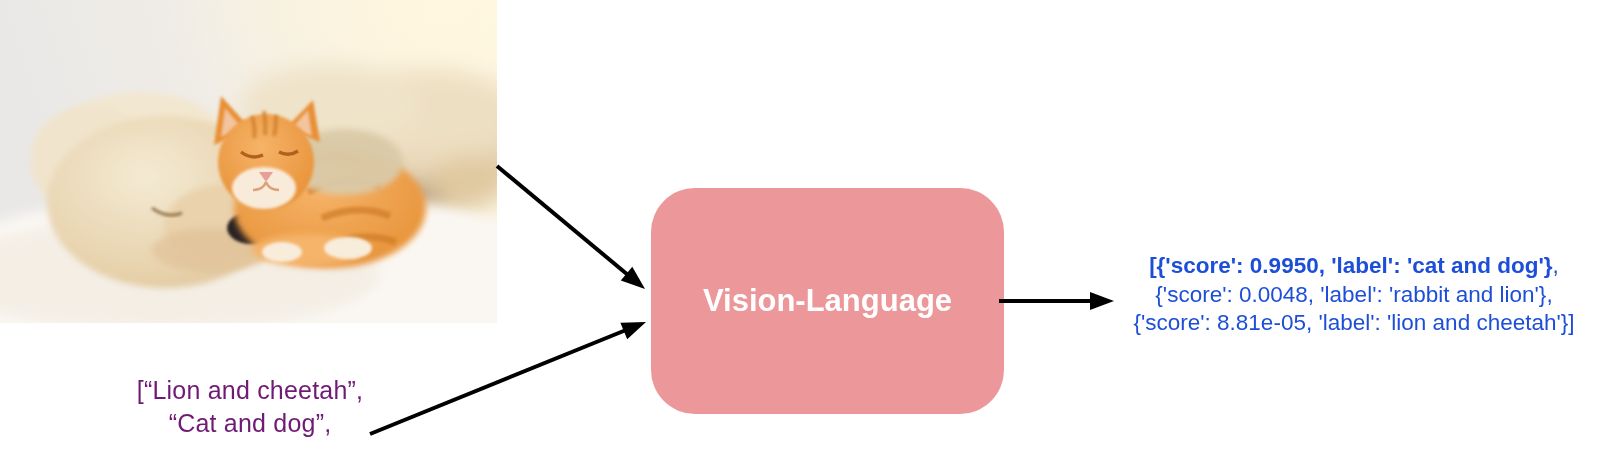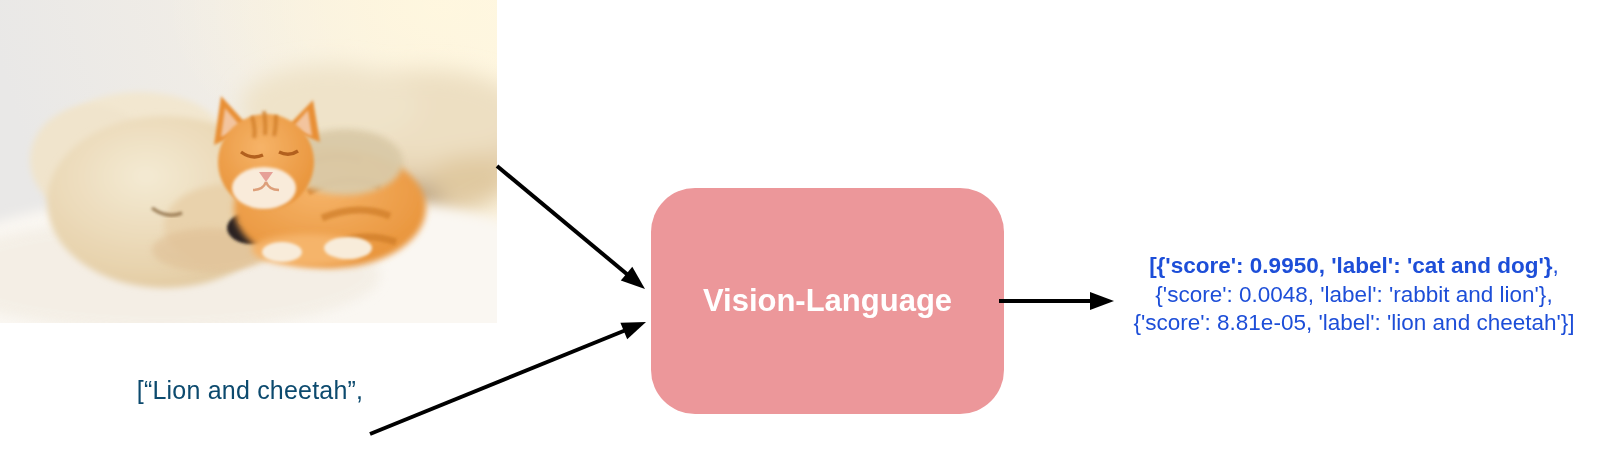--- a/index.html
+++ b/index.html
@@ -21,21 +21,21 @@
   .photo svg { display: block; width: 100%; height: 100%; }
 
   
   .prompt {
     position: absolute;
     left: 95px; top: 374px;
     width: 310px;
     text-align: center;
     font-size: 25px;
     line-height: 33px;
-    color: #0c4a6e;
+    color: #701a75;
     letter-spacing: 0.2px;
   }
 
   
   .model-box {
     position: absolute;
     left: 645px; top: 188px;
     width: 353px; height: 226px;
     background: #EC979A;
     border-radius: 44px;
@@ -171,20 +171,21 @@
         <path d="M 241 152 q 11 8 22 3" stroke="#B2601E" stroke-width="3.4" fill="none"></path>
         <path d="M 279 152 q 10 5 19 -1" stroke="#B2601E" stroke-width="3.4" fill="none"></path>
         <path d="M 259 172 L 273 172 L 266 182 Z" fill="#E6A097"></path>
         <path d="M 266 182 q -3 8 -13 8 M 266 182 q 3 8 13 8" stroke="#D9976F" stroke-width="2.4" fill="none" opacity="0.9"></path>
       </g>
     </svg>
   </div>
 
   <div class="prompt">
     <div>[“Lion and cheetah”,</div>
+    <div>“Cat and dog”,</div>
   </div>
 
   <div class="model-box">
     <div class="label">Vision-Language</div>
   </div>
 
   <div class="output">
     <div><span class="bold">[{'score': 0.9950, 'label': 'cat and dog'}</span><span>,</span></div>
     <div>{'score': 0.0048, 'label': 'rabbit and lion'},</div>
     <div>{'score': 8.81e-05, 'label': 'lion and cheetah'}]</div>

